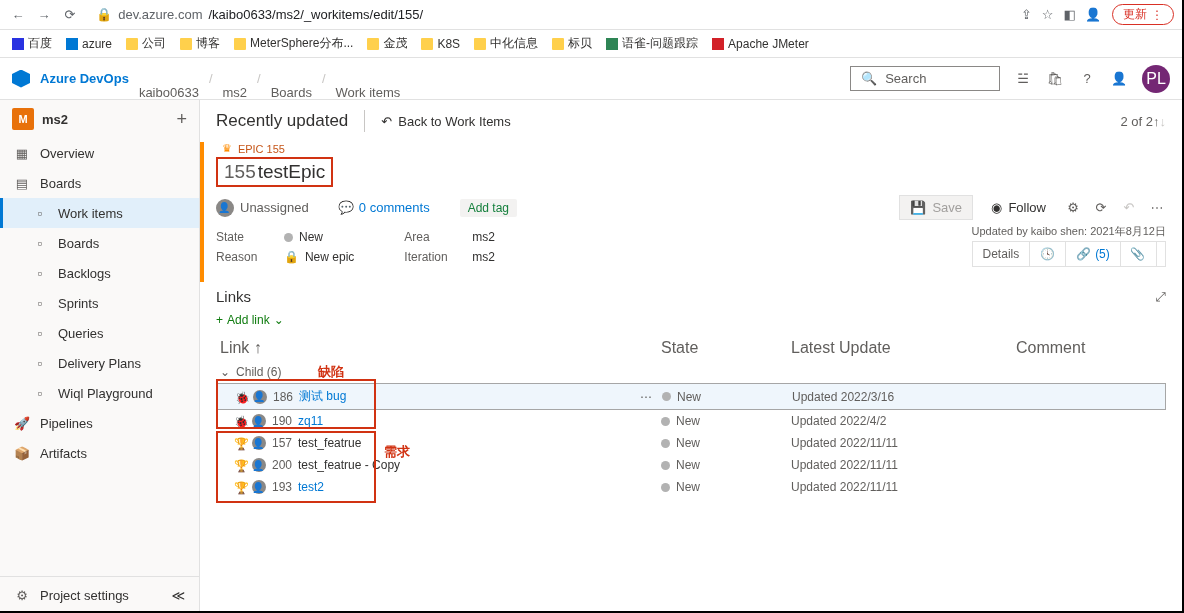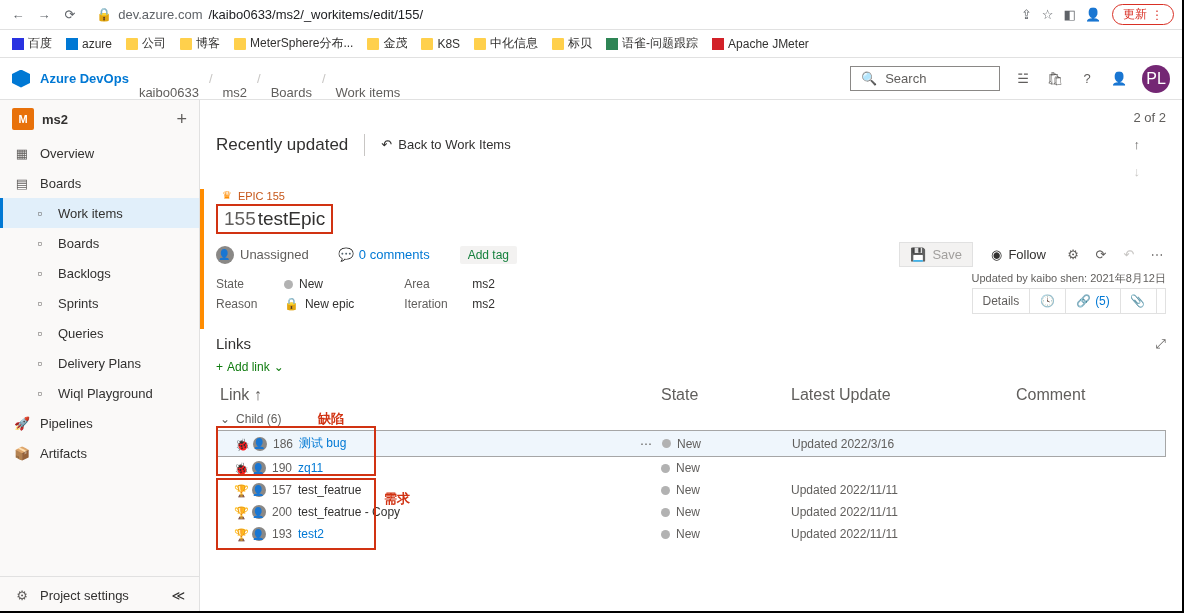--- a/index.html
+++ b/index.html
@@ -38,21 +38,21 @@
 .nav-item.sub { padding-left: 32px; font-size: 13px; }
 .nav-ico { width: 16px; height: 16px; display: inline-flex; align-items: center; justify-content: center; color: #605e5c; }
 .sidebar-bottom { margin-top: auto; border-top: 1px solid #e1e1e1; }
 .settings-row { display: flex; align-items: center; justify-content: space-between; padding: 10px 14px; }
 .main { flex: 1; display: flex; flex-direction: column; overflow: hidden; }
 .sub-header { display: flex; align-items: center; justify-content: space-between; padding: 10px 16px; }
 .sub-left { display: flex; align-items: center; gap: 16px; }
 .recently { font-size: 17px; color: #323130; }
 .vline { width: 1px; height: 22px; background: #c8c6c4; }
 .back-link { color: #323130; display: flex; align-items: center; gap: 6px; cursor: pointer; }
-.sub-right { display: flex; align-items: flex-start; gap: 12px; color: #605e5c; flex-direction: column; }
+.sub-right { display: flex; align-items: flex-start; color: #605e5c; }
 .arrow-nav { cursor: pointer; }
 .work-item { padding: 0 16px 12px; position: relative; }
 .orange-bar { position: absolute; left: 0; top: 0; bottom: 0; width: 4px; background: #ff8c00; }
 .epic-tag { display: flex; align-items: center; gap: 6px; color: #c6571a; font-size: 11px; padding-left: 6px; }
 .crown { color: #ff8c00; }
 .title-row { display: flex; align-items: center; gap: 2px; font-size: 19px; padding: 2px 6px; border: 2px solid #d13212; width: fit-content; margin: 2px 0 4px; }
 .title-id { color: #605e5c; }
 .meta-row { display: flex; align-items: center; justify-content: space-between; padding: 4px 0; }
 .meta-left { display: flex; align-items: center; gap: 30px; }
 .assignee { display: flex; align-items: center; gap: 6px; color: #605e5c; }
@@ -409,20 +409,21 @@
             <div class="link-name">
               <span class="wi-ico bug-ico">🐞</span>
               <span class="person-ico" style="width: 14px; height: 14px;">👤</span>
               <span class="link-id">190</span>
               <span class="link-title">zq11</span>
             </div>
             <div class="link-state">
               <span class="state-dot"></span>
               <span>New</span>
             </div>
+            <div class="link-upd">Updated 2022/4/2</div>
           </div>
           <div class="link-row">
             <div class="link-name">
               <span class="wi-ico feat-ico">🏆</span>
               <span class="person-ico" style="width: 14px; height: 14px;">👤</span>
               <span class="link-id">157</span>
               <span class="link-title plain">test_featrue</span>
             </div>
             <div class="link-state">
               <span class="state-dot"></span>

